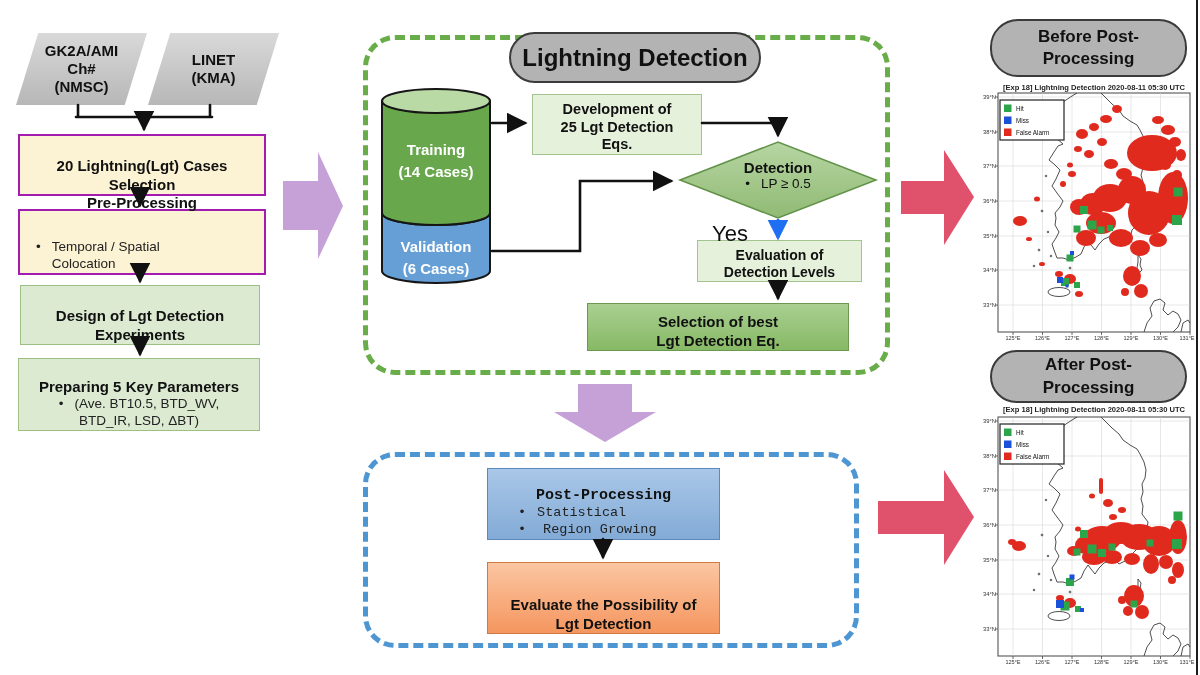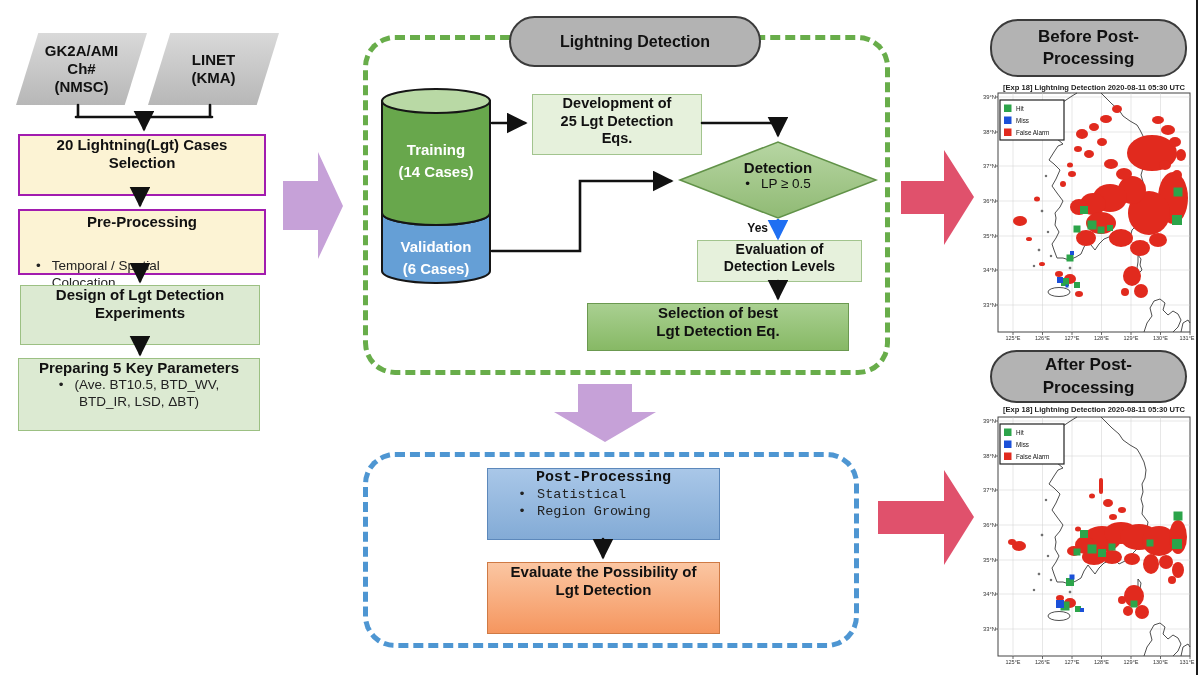--- a/index.html
+++ b/index.html
@@ -5,46 +5,46 @@
   html,body{margin:0;padding:0;background:#fff;}
   #stage{position:relative;width:1200px;height:675px;background:#fff;overflow:hidden;
          font-family:"Liberation Sans",sans-serif;color:#111;}
   .pre{white-space:pre-line;}
   
   .pbox{position:absolute;display:flex;align-items:center;justify-content:center;text-align:center;
         font-weight:700;font-size:15px;line-height:1.18;
         background:linear-gradient(180deg,#d9d9d9,#b7b7b7);
         clip-path:polygon(17% 0,100% 0,83% 100%,0 100%);}
   
-  .bx{position:absolute;display:flex;flex-direction:column;justify-content:flex-start;
+  .bx{position:absolute;display:flex;flex-direction:column;justify-content:flex-end;
       text-align:center;font-size:15px;font-weight:700;line-height:1.22;z-index:2;}
   .yellow{background:#fcf3d4;border:2px solid #a21caf;}
   .ltgreen{background:#dcead2;border:1px solid #9cc083;}
   .palegreen{background:#e6f1dc;border:1px solid #a2c48e;}
   .medgreen{background:linear-gradient(180deg,#a9d091,#87b965);border:1px solid #6b9950;}
   .postblue{background:linear-gradient(180deg,#a9c7e8,#83abd6);border:1px solid #5c88bb;font-family:Liberation Mono, monospace;}
   .orange{background:linear-gradient(180deg,#fbc6a2,#f5965f);border:1px solid #cf7a45;}
   .brow{display:flex;text-align:left;font-weight:400;font-size:13.5px;color:#222;line-height:1.25;}
   .dot{font-weight:400;margin-right:11px;}
   .dot::before{content:"\2022";}
   
   .dash{position:absolute;border-radius:32px;z-index:0;}
   .dash.green{border:5px dashed #68ad4a;}
   .dash.blue{border:5px dashed #4e96d2;}
   
   .stadium{position:absolute;display:flex;align-items:center;justify-content:center;text-align:center;
            background:#b3b3b3;border:2px solid #3b3b3b;border-radius:28px;font-weight:700;z-index:3;}
-  #ld-title{font-size:16px;}
+  #ld-title{font-size:24px;margin-top:16px;}
   .map-head{font-size:17px;line-height:1.3;}
   .overlay{position:absolute;left:0;top:0;z-index:2;pointer-events:none;}
   .cyl{position:absolute;z-index:2;}
   .dtext{position:absolute;z-index:3;text-align:center;}
   .dtext .t1{font-weight:700;font-size:15px;}
   .dtext .t2{font-weight:400;font-size:13.5px;display:flex;justify-content:center;}
-  #yes-label{position:absolute;z-index:3;font-weight:700;font-size:12px;text-align:right;}
+  #yes-label{position:absolute;z-index:3;font-weight:400;font-size:22px;}
   .mapsvg{position:absolute;z-index:1;}
   .edge{position:absolute;background:#1c1c1c;z-index:5;}
   svg text{font-family:"Liberation Sans",sans-serif;}
 </style>
 </head>
 <body>
 
 <div id="stage">
 
   <div class="pbox" style="left:16px;top:33px;width:131px;height:72px;">
@@ -125,21 +125,21 @@
     <span class="pre">Evaluation of
 Detection Levels</span>
   </div>
 
   <div class="bx postblue" style="left:487px;top:468px;width:231px;height:70px;">
     <span>Post-Processing</span>
     <div class="brow" style="margin-left:30px;">
       <span class="dot"></span>
       <span>Statistical</span>
     </div>
-    <div class="brow" style="margin-left:30px;">
+    <div class="brow" style="margin-left:30px;gap:6px;">
       <span class="dot"></span>
       <span>Region Growing</span>
     </div>
   </div>
 
   <div class="bx orange" style="left:487px;top:562px;width:231px;height:70px;">
     <span class="pre">Evaluate the Possibility of
 Lgt Detection</span>
   </div>
 

